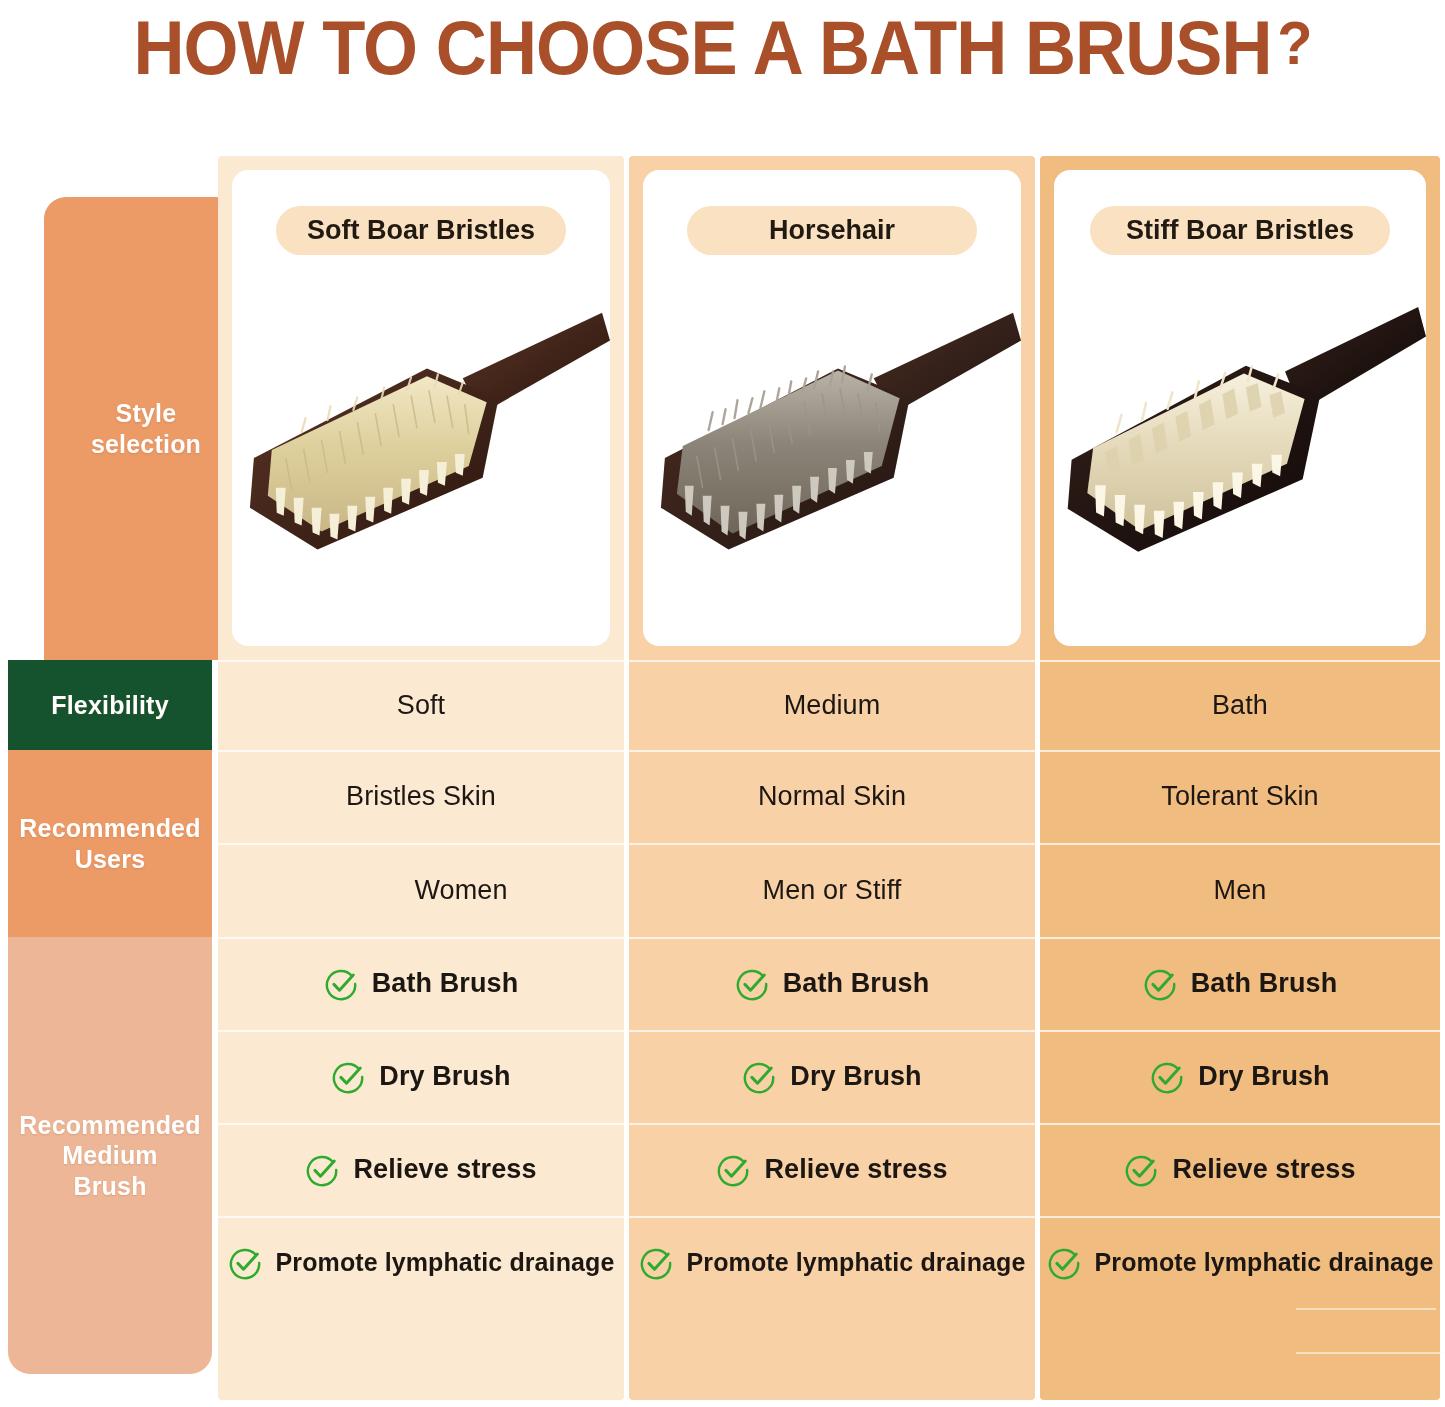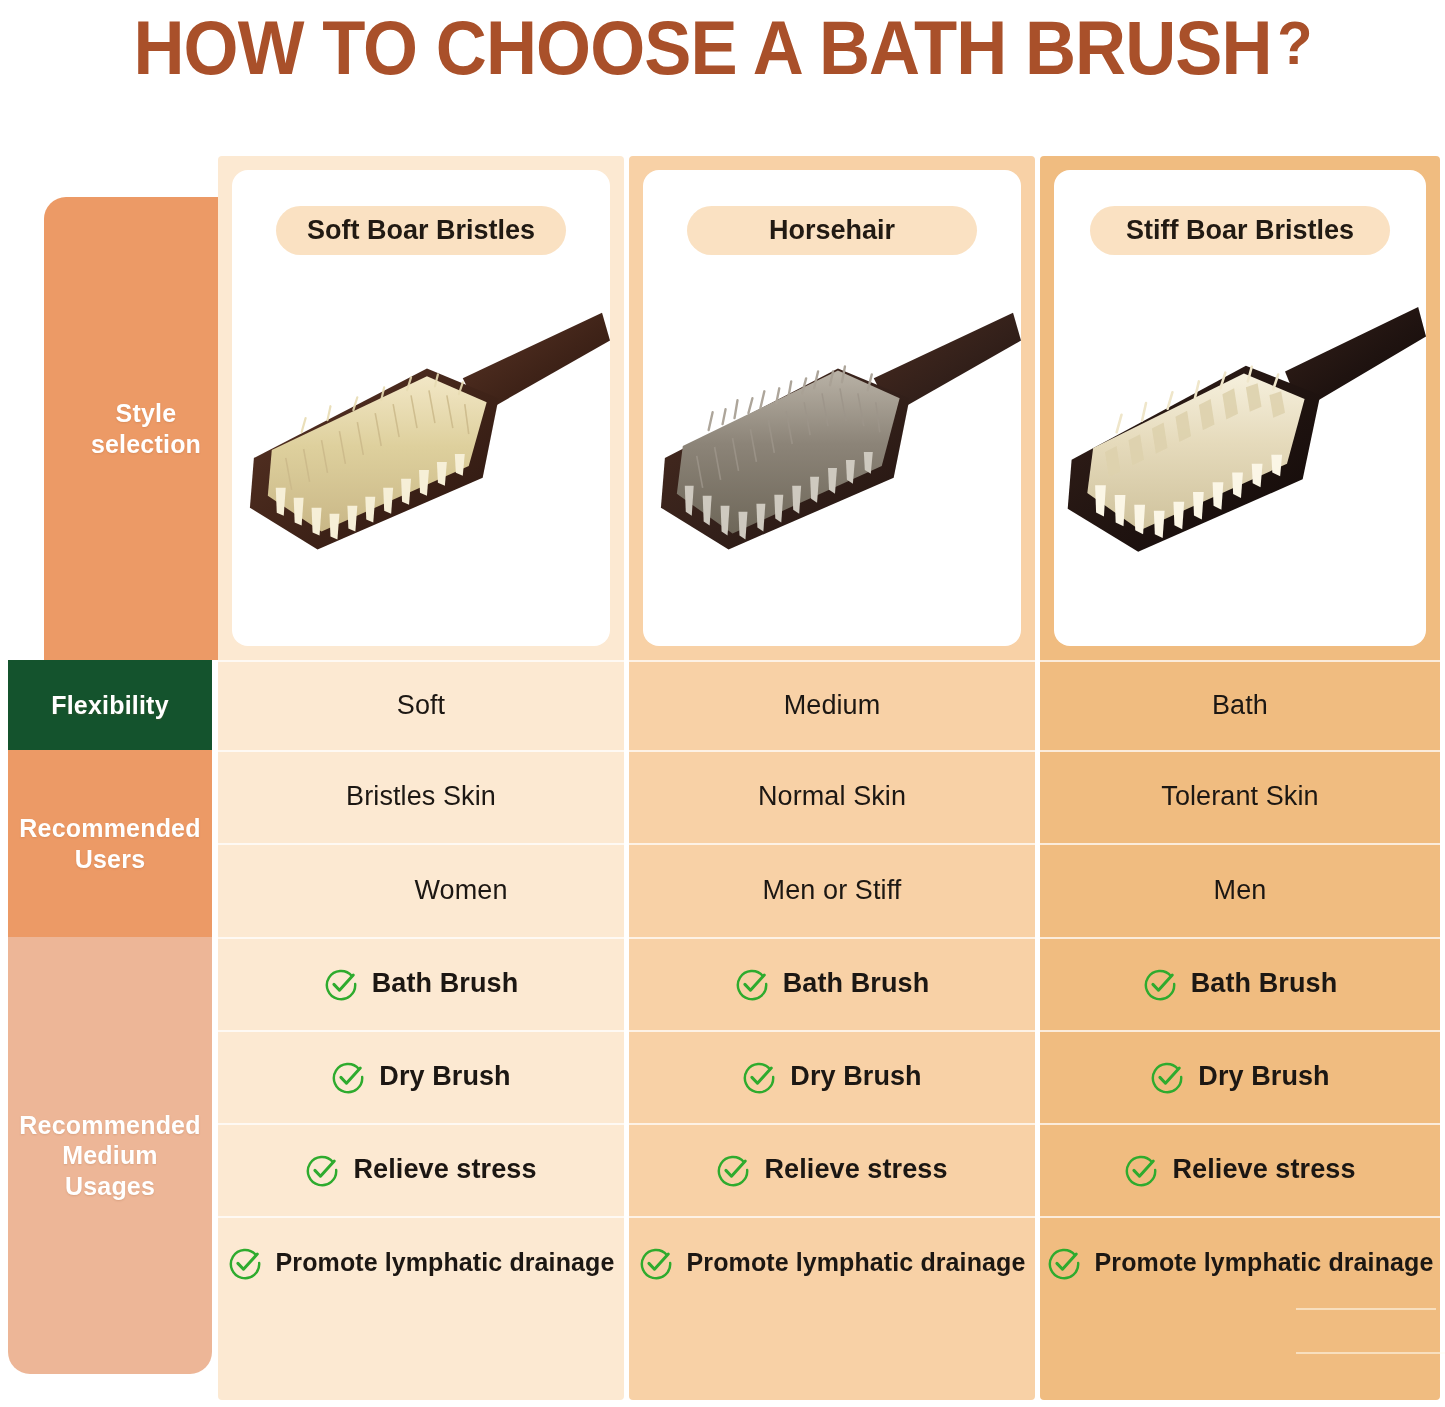--- a/index.html
+++ b/index.html
@@ -187,21 +187,21 @@
     <div>
       <div>Recommended</div>
       <div>Users</div>
     </div>
   </div>
 
   <div class="side-cell side-usages">
     <div>
       <div>Recommended</div>
       <div>Medium</div>
-      <div>Usages</div>
+      <div>Brush</div>
     </div>
   </div>
 
 </div>
 
 <div class="table">
 
   <div class="col col-0">
     <div class="photo-card">
       <div class="pill">Soft Boar Bristles</div>

